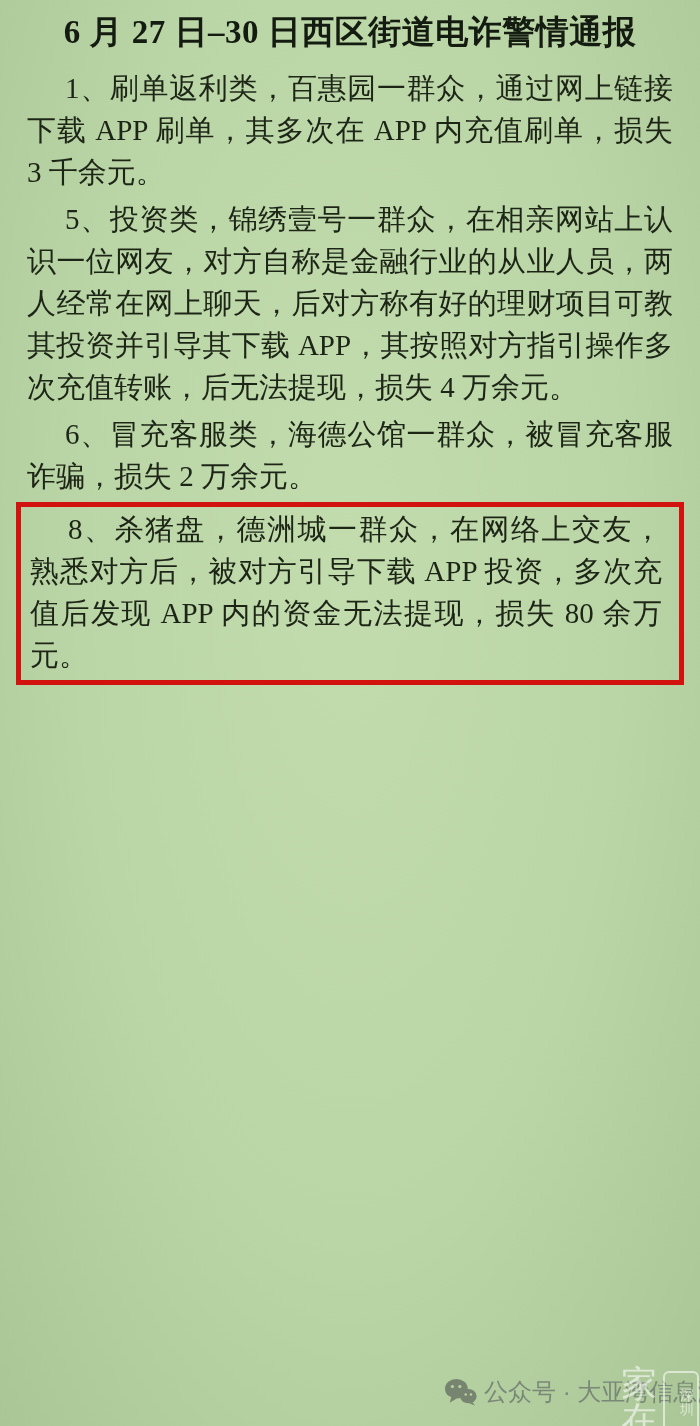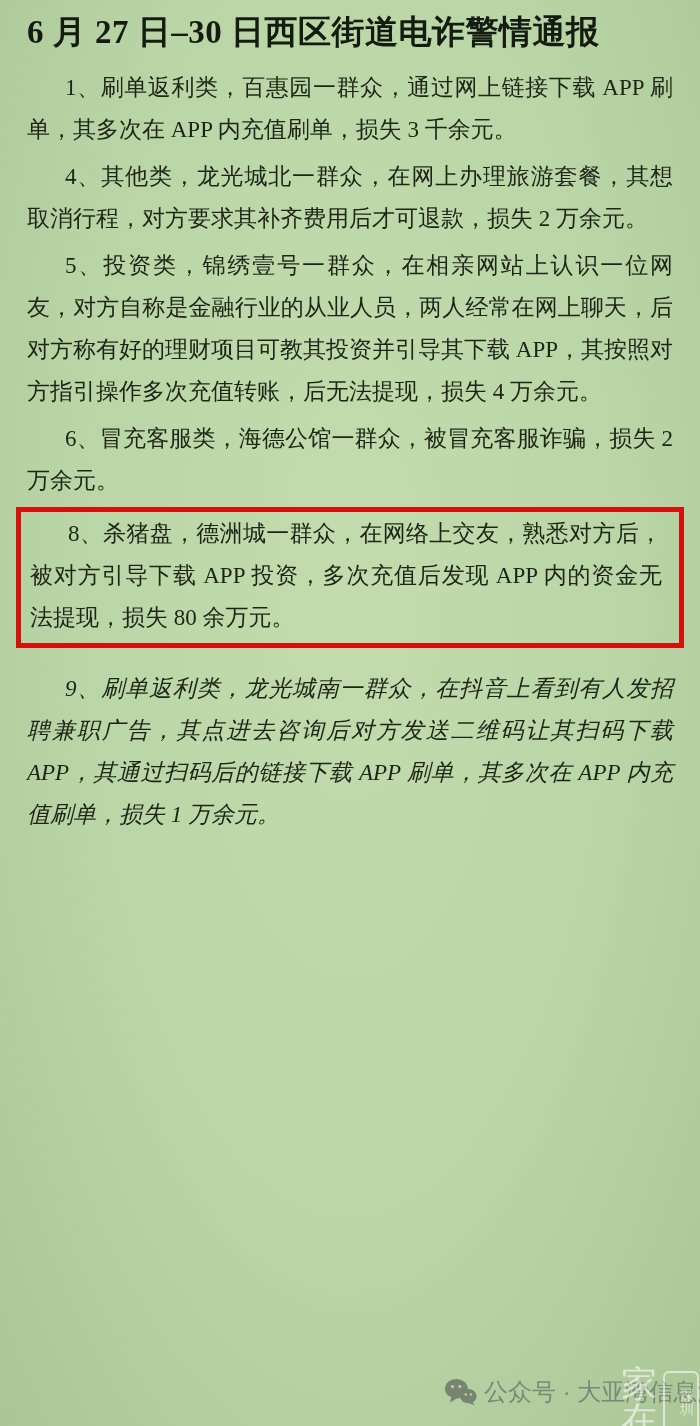--- a/index.html
+++ b/index.html
@@ -13,25 +13,25 @@
   }
   html,body{margin:0;padding:0;}
   body{
     width:700px;height:1426px;position:relative;overflow:hidden;
     background:radial-gradient(ellipse at 50% 40%, var(--bg-light) 0%, var(--bg) 55%, var(--bg-dark) 100%);
     font-family:"Liberation Serif","DejaVu Serif",serif;
     color:var(--ink);
   }
   .page{padding:4px 27px 0 27px;}
   .title{
-    font-size:33px;font-weight:bold;text-align:left;
+    font-size:33px;font-weight:bold;text-align:center;
     margin:6px 0 12px 0;letter-spacing:0.5px;color:#141b10;
   }
   p.case{
-    font-size:23px;line-height:42px;text-align:justify;
+    font-size:29px;line-height:42px;text-align:justify;
     text-indent:38px;margin:5px 0;
   }
   
   p.case:nth-of-type(6){margin-top:20px;font-style:italic;}
   p.case.highlight{
     border:5px solid var(--highlight);
     margin:0 -11px;
     padding:1px 17px 4px 9px;
   }
   .footer{
@@ -55,25 +55,23 @@
     border:2px solid var(--wm);border-radius:6px;letter-spacing:1px;
   }
 </style>
 </head>
 <body>
 
 <div class="page">
   <h1 class="title">6 月 27 日–30 日西区街道电诈警情通报</h1>
   <div id="case-list">
       <p class="case">1、刷单返利类，百惠园一群众，通过网上链接下载 APP 刷单，其多次在 APP 内充值刷单，损失 3 千余元。</p>
-      <p class="case">4、其他类，龙光城北一群众，在网上办理旅游套餐，其想取消行程，对方要求其补齐费用后才可退款，损失 2 万余元。</p>
       <p class="case">5、投资类，锦绣壹号一群众，在相亲网站上认识一位网友，对方自称是金融行业的从业人员，两人经常在网上聊天，后对方称有好的理财项目可教其投资并引导其下载 APP，其按照对方指引操作多次充值转账，后无法提现，损失 4 万余元。</p>
       <p class="case">6、冒充客服类，海德公馆一群众，被冒充客服诈骗，损失 2 万余元。</p>
       <p class="case highlight">8、杀猪盘，德洲城一群众，在网络上交友，熟悉对方后，被对方引导下载 APP 投资，多次充值后发现 APP 内的资金无法提现，损失 80 余万元。</p>
-      <p class="case">9、刷单返利类，龙光城南一群众，在抖音上看到有人发招聘兼职广告，其点进去咨询后对方发送二维码让其扫码下载 APP，其通过扫码后的链接下载 APP 刷单，其多次在 APP 内充值刷单，损失 1 万余元。</p>
     </div>
 </div>
 
 <div class="footer">
   <span class="wechat-icon">
     <svg width="33" height="28" viewBox="0 0 40 33" aria-hidden="true">
       <ellipse cx="15" cy="12.5" rx="13.8" ry="11.8" fill="#768470"></ellipse>
       <path d="M9 22.5 L6.8 29.5 L15.5 24.5 Z" fill="#768470"></path>
       <circle cx="10.2" cy="9.8" r="1.9" fill="#bad5a6"></circle>
       <circle cx="19.2" cy="9.8" r="1.9" fill="#bad5a6"></circle>

